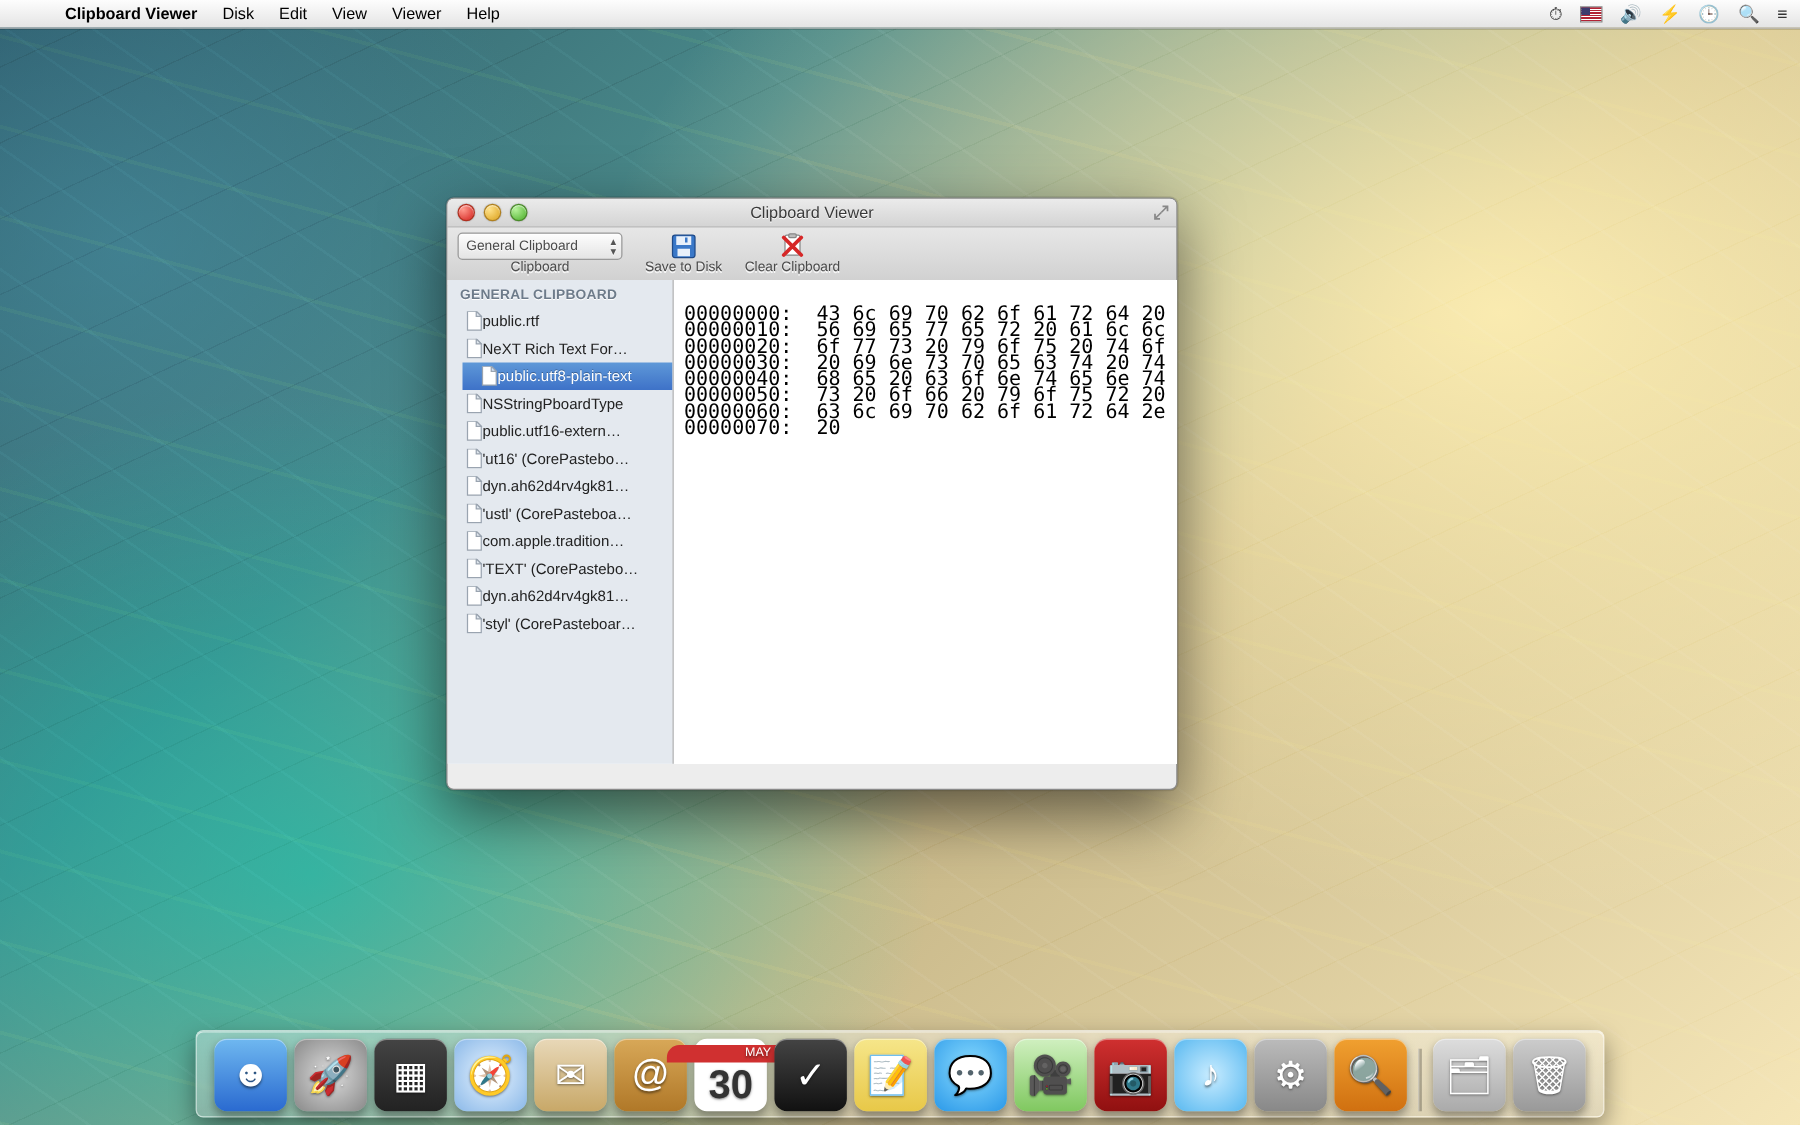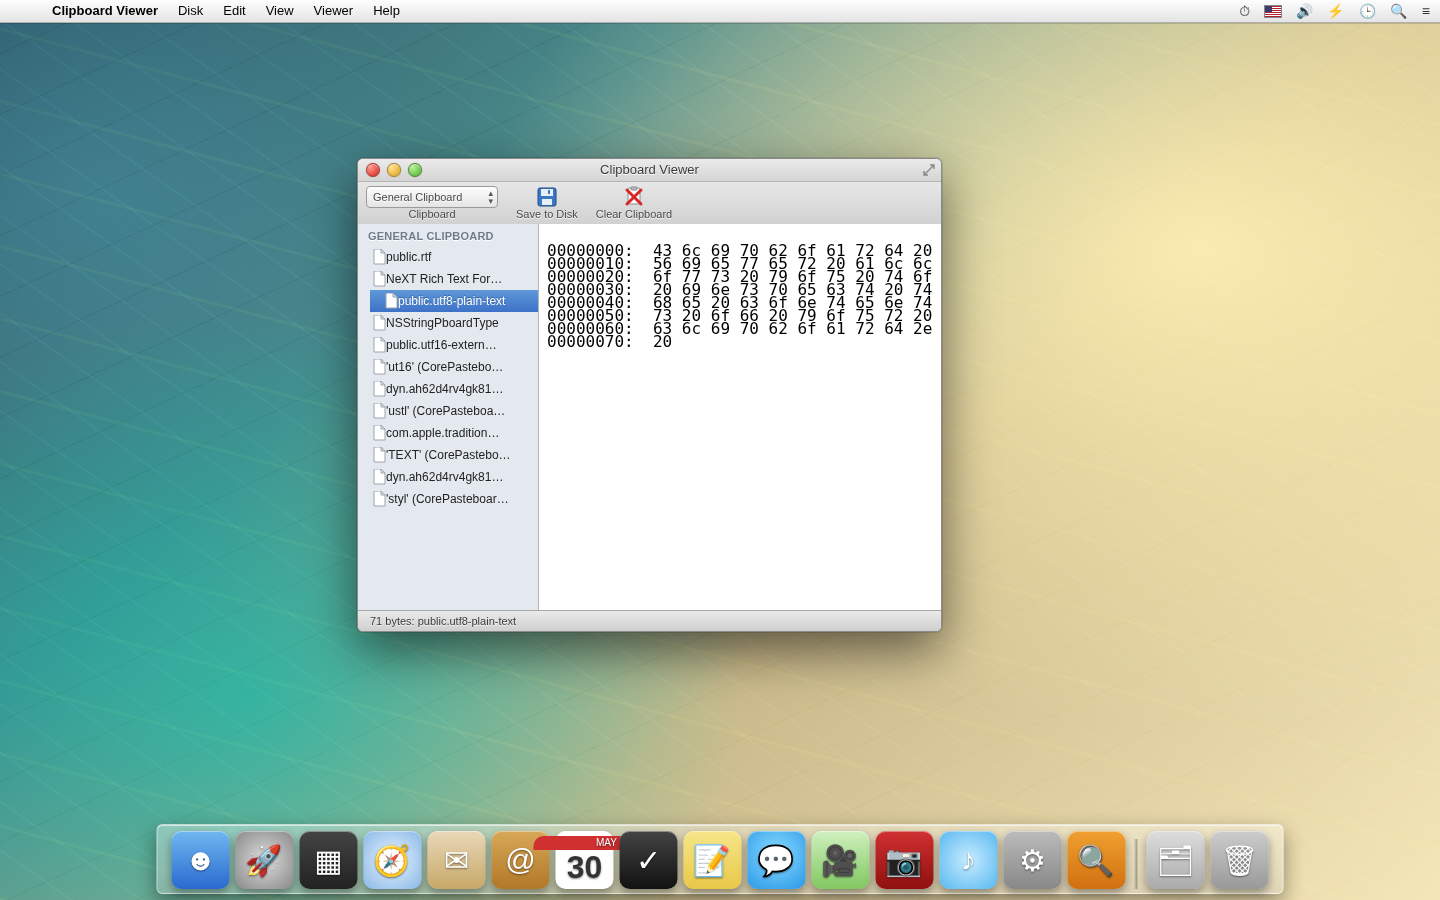--- a/index.html
+++ b/index.html
@@ -306,23 +306,20 @@
 00000010:  56 69 65 77 65 72 20 61 6c 6c  Viewer all
 00000020:  6f 77 73 20 79 6f 75 20 74 6f  ows you to
 00000030:  20 69 6e 73 70 65 63 74 20 74   inspect t
 00000040:  68 65 20 63 6f 6e 74 65 6e 74  he content
 00000050:  73 20 6f 66 20 79 6f 75 72 20  s of your 
 00000060:  63 6c 69 70 62 6f 61 72 64 2e  clipboard.
 00000070:  20                              </pre>
       </div>
     </div>
 
-    <div class="statusbar">
-      <span>71 bytes: public.utf8-plain-text</span>
-    </div>
   </div>
 
   <div class="dock-wrap">
     <div class="dock">
       <div class="di finder">☻</div>
       <div class="di launchpad">🚀</div>
       <div class="di mc">▦</div>
       <div class="di safari">🧭</div>
       <div class="di mail">✉</div>
       <div class="di contacts">@</div>

